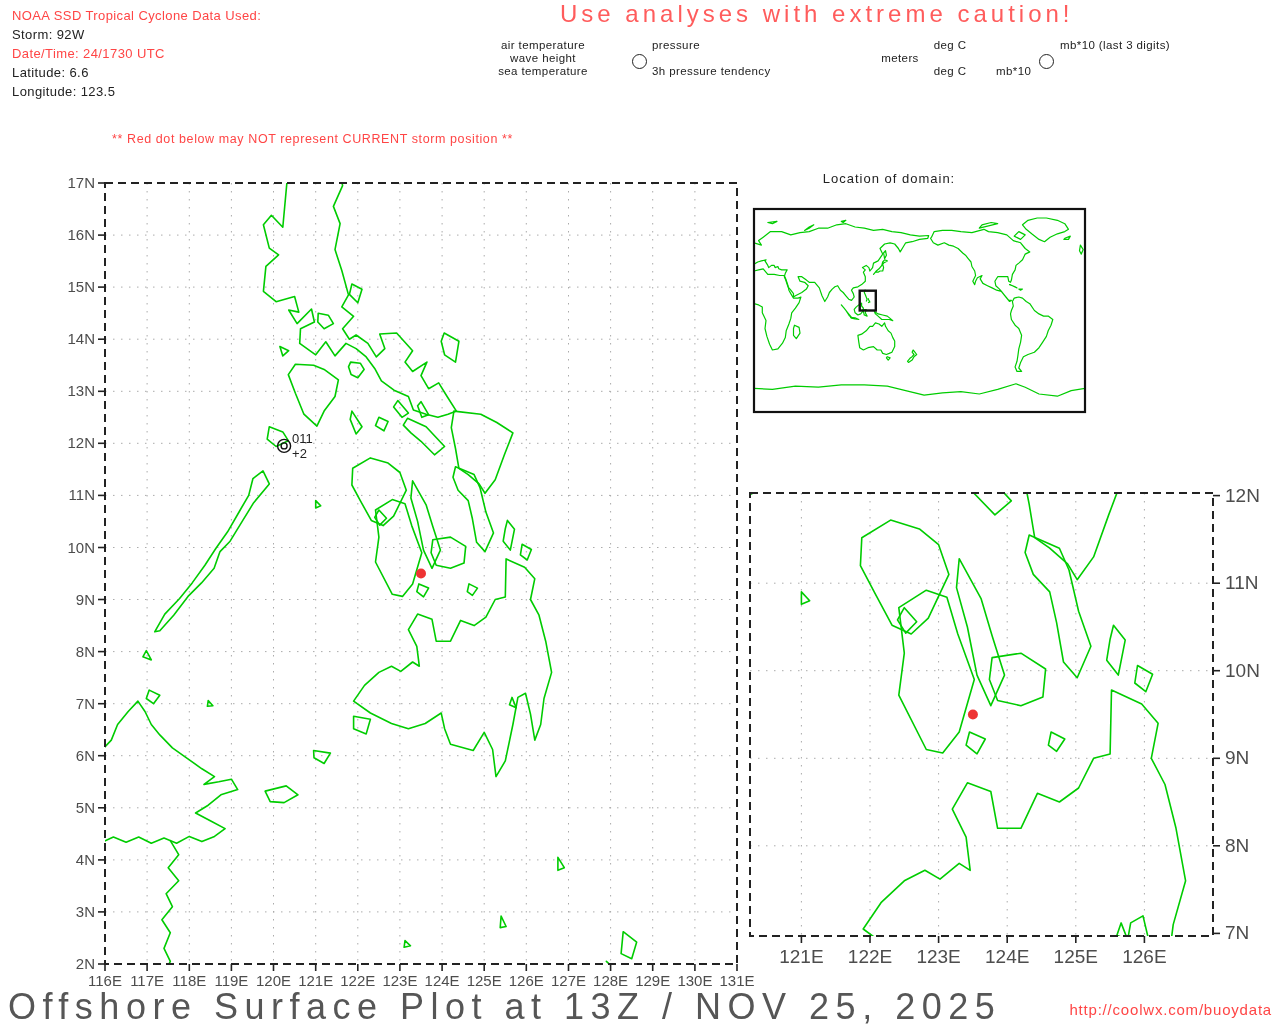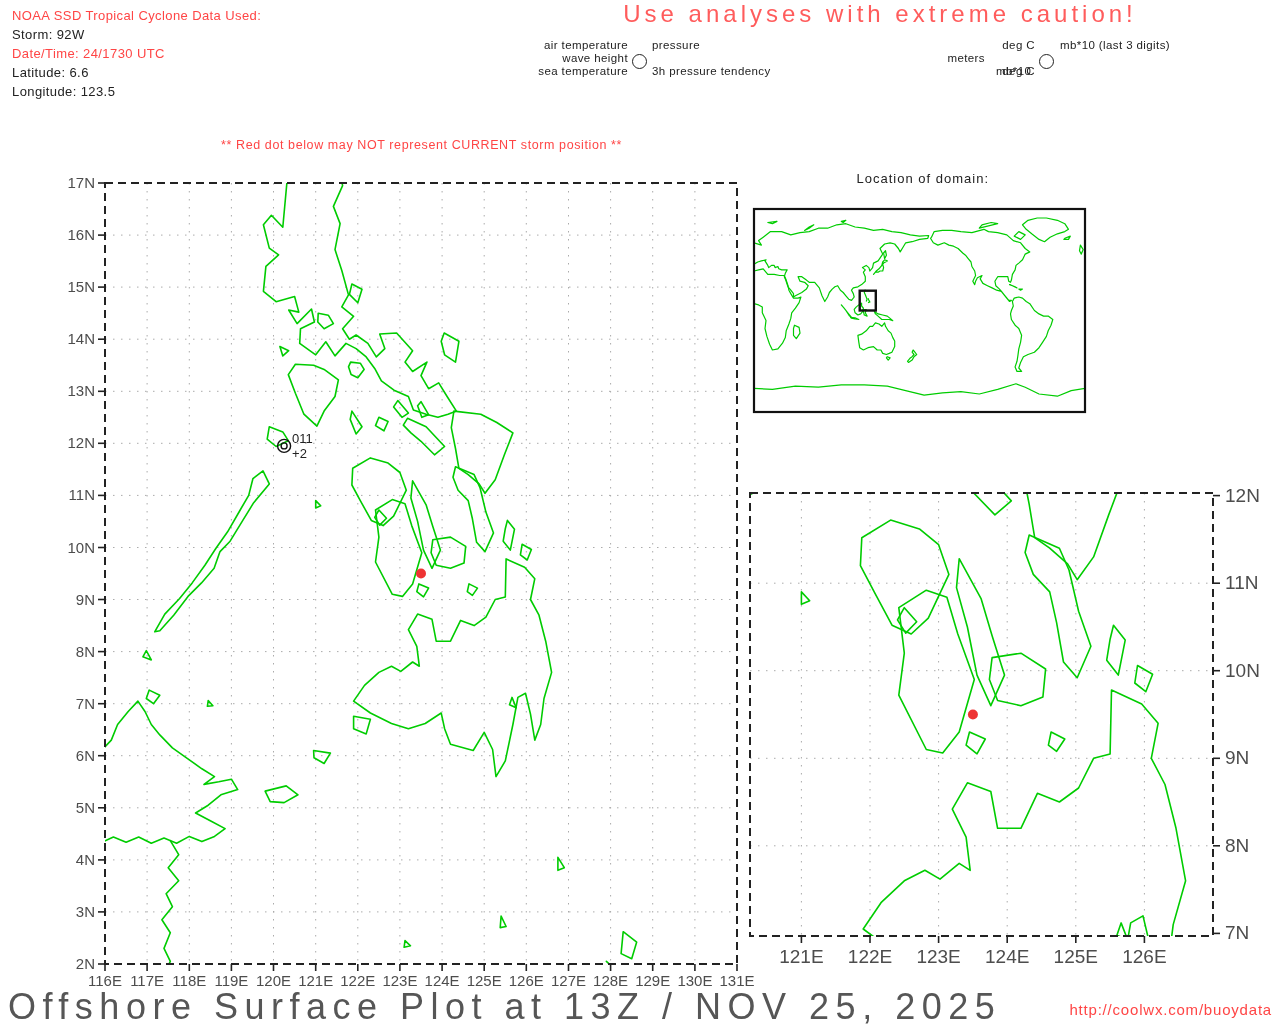--- a/index.html
+++ b/index.html
@@ -6,28 +6,28 @@
     --coast:#00cc00; --grid:#ababab; --frame:#222222; --axis:#4d4d4d;
     --red:#ff4545; --caution:#ff5c5c; --dot:#ee3333; --ink:#222222; --title:#565656;
   }
   html,body{margin:0;padding:0}
   body{width:1280px;height:1024px;background:#ffffff;position:relative;overflow:hidden;
        font-family:"Liberation Sans",sans-serif;color:var(--ink);}
   .abs{position:absolute}
   .hdr{font-size:13px;line-height:19px;letter-spacing:.4px;white-space:nowrap}
   .red{color:var(--red)}
   .bold{font-weight:normal}
-  #caution{left:560px;top:0;width:640px;text-align:center;font-size:24px;letter-spacing:4px;
+  #caution{left:560px;top:0;width:640px;font-size:24px;letter-spacing:4px;
            color:var(--caution);white-space:nowrap}
-  #warning{left:112px;top:138px;width:510px;text-align:right;font-size:12.5px;letter-spacing:.6px;
+  #warning{left:112px;top:132px;width:510px;text-align:left;font-size:12.5px;letter-spacing:.6px;
            color:var(--red);white-space:nowrap}
   .lg{font-size:11.5px;letter-spacing:.4px;white-space:nowrap;color:var(--ink)}
-  .lg-r{width:170px;text-align:right}
+  .lg-r{width:170px;text-align:center}
   .lgcircle{width:13px;height:13px;border:1.5px solid var(--ink);border-radius:50%;background:#fff}
-  #inset-title{left:789px;top:171px;width:200px;text-align:right;font-size:13px;letter-spacing:1px;
+  #inset-title{left:789px;top:171px;width:200px;text-align:center;font-size:13px;letter-spacing:1px;
                white-space:nowrap}
   #main-title{left:8px;top:986px;font-size:36px;letter-spacing:6.5px;color:var(--title);white-space:nowrap}
   #site-url{right:8px;top:1001px;font-size:15px;letter-spacing:.8px;color:var(--red);white-space:nowrap}
   svg{position:absolute;left:0;top:0}
   svg text{font-family:"Liberation Sans",sans-serif}
   .coast{fill:none;stroke:var(--coast);stroke-width:1.6;stroke-linejoin:round;stroke-linecap:round}
   .wcoast{fill:none;stroke:var(--coast);stroke-width:1.2;stroke-linejoin:round}
   .grid{stroke:var(--grid);stroke-width:1;stroke-dasharray:1.5 6.5;fill:none}
   .frame{fill:none;stroke:var(--frame);stroke-width:2;stroke-dasharray:8 5}
   .sframe{fill:none;stroke:#111;stroke-width:2.2}

